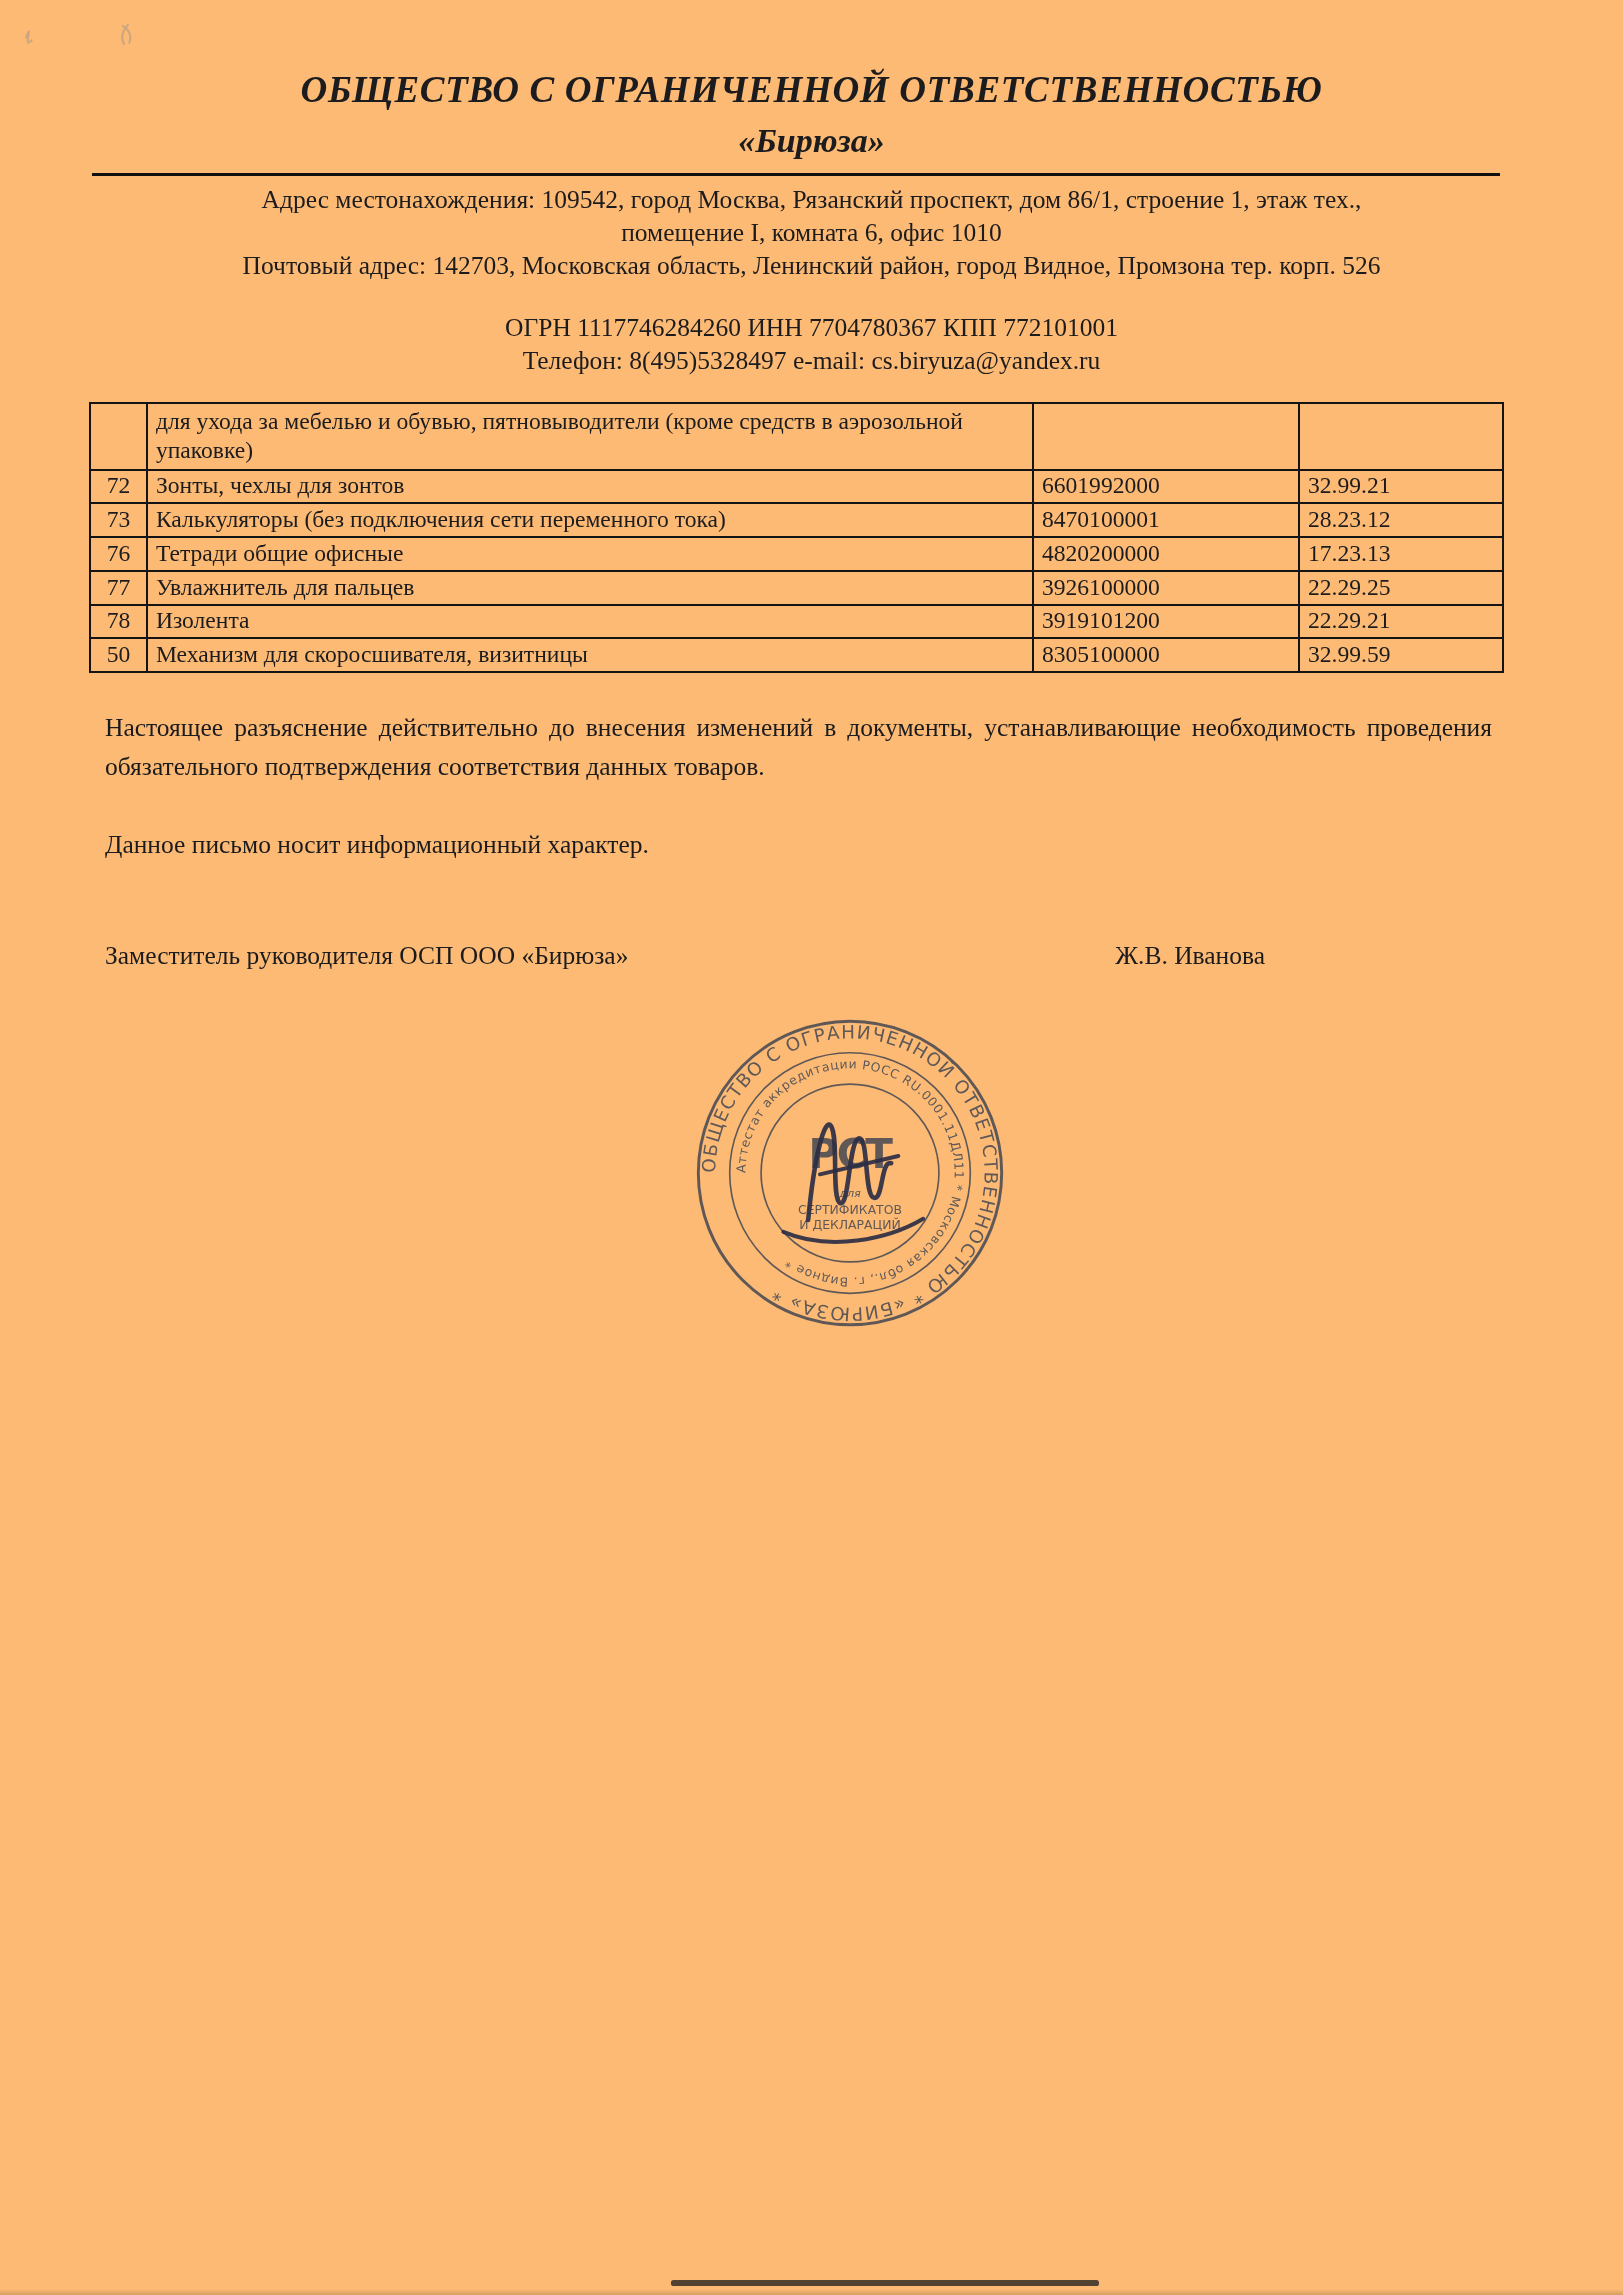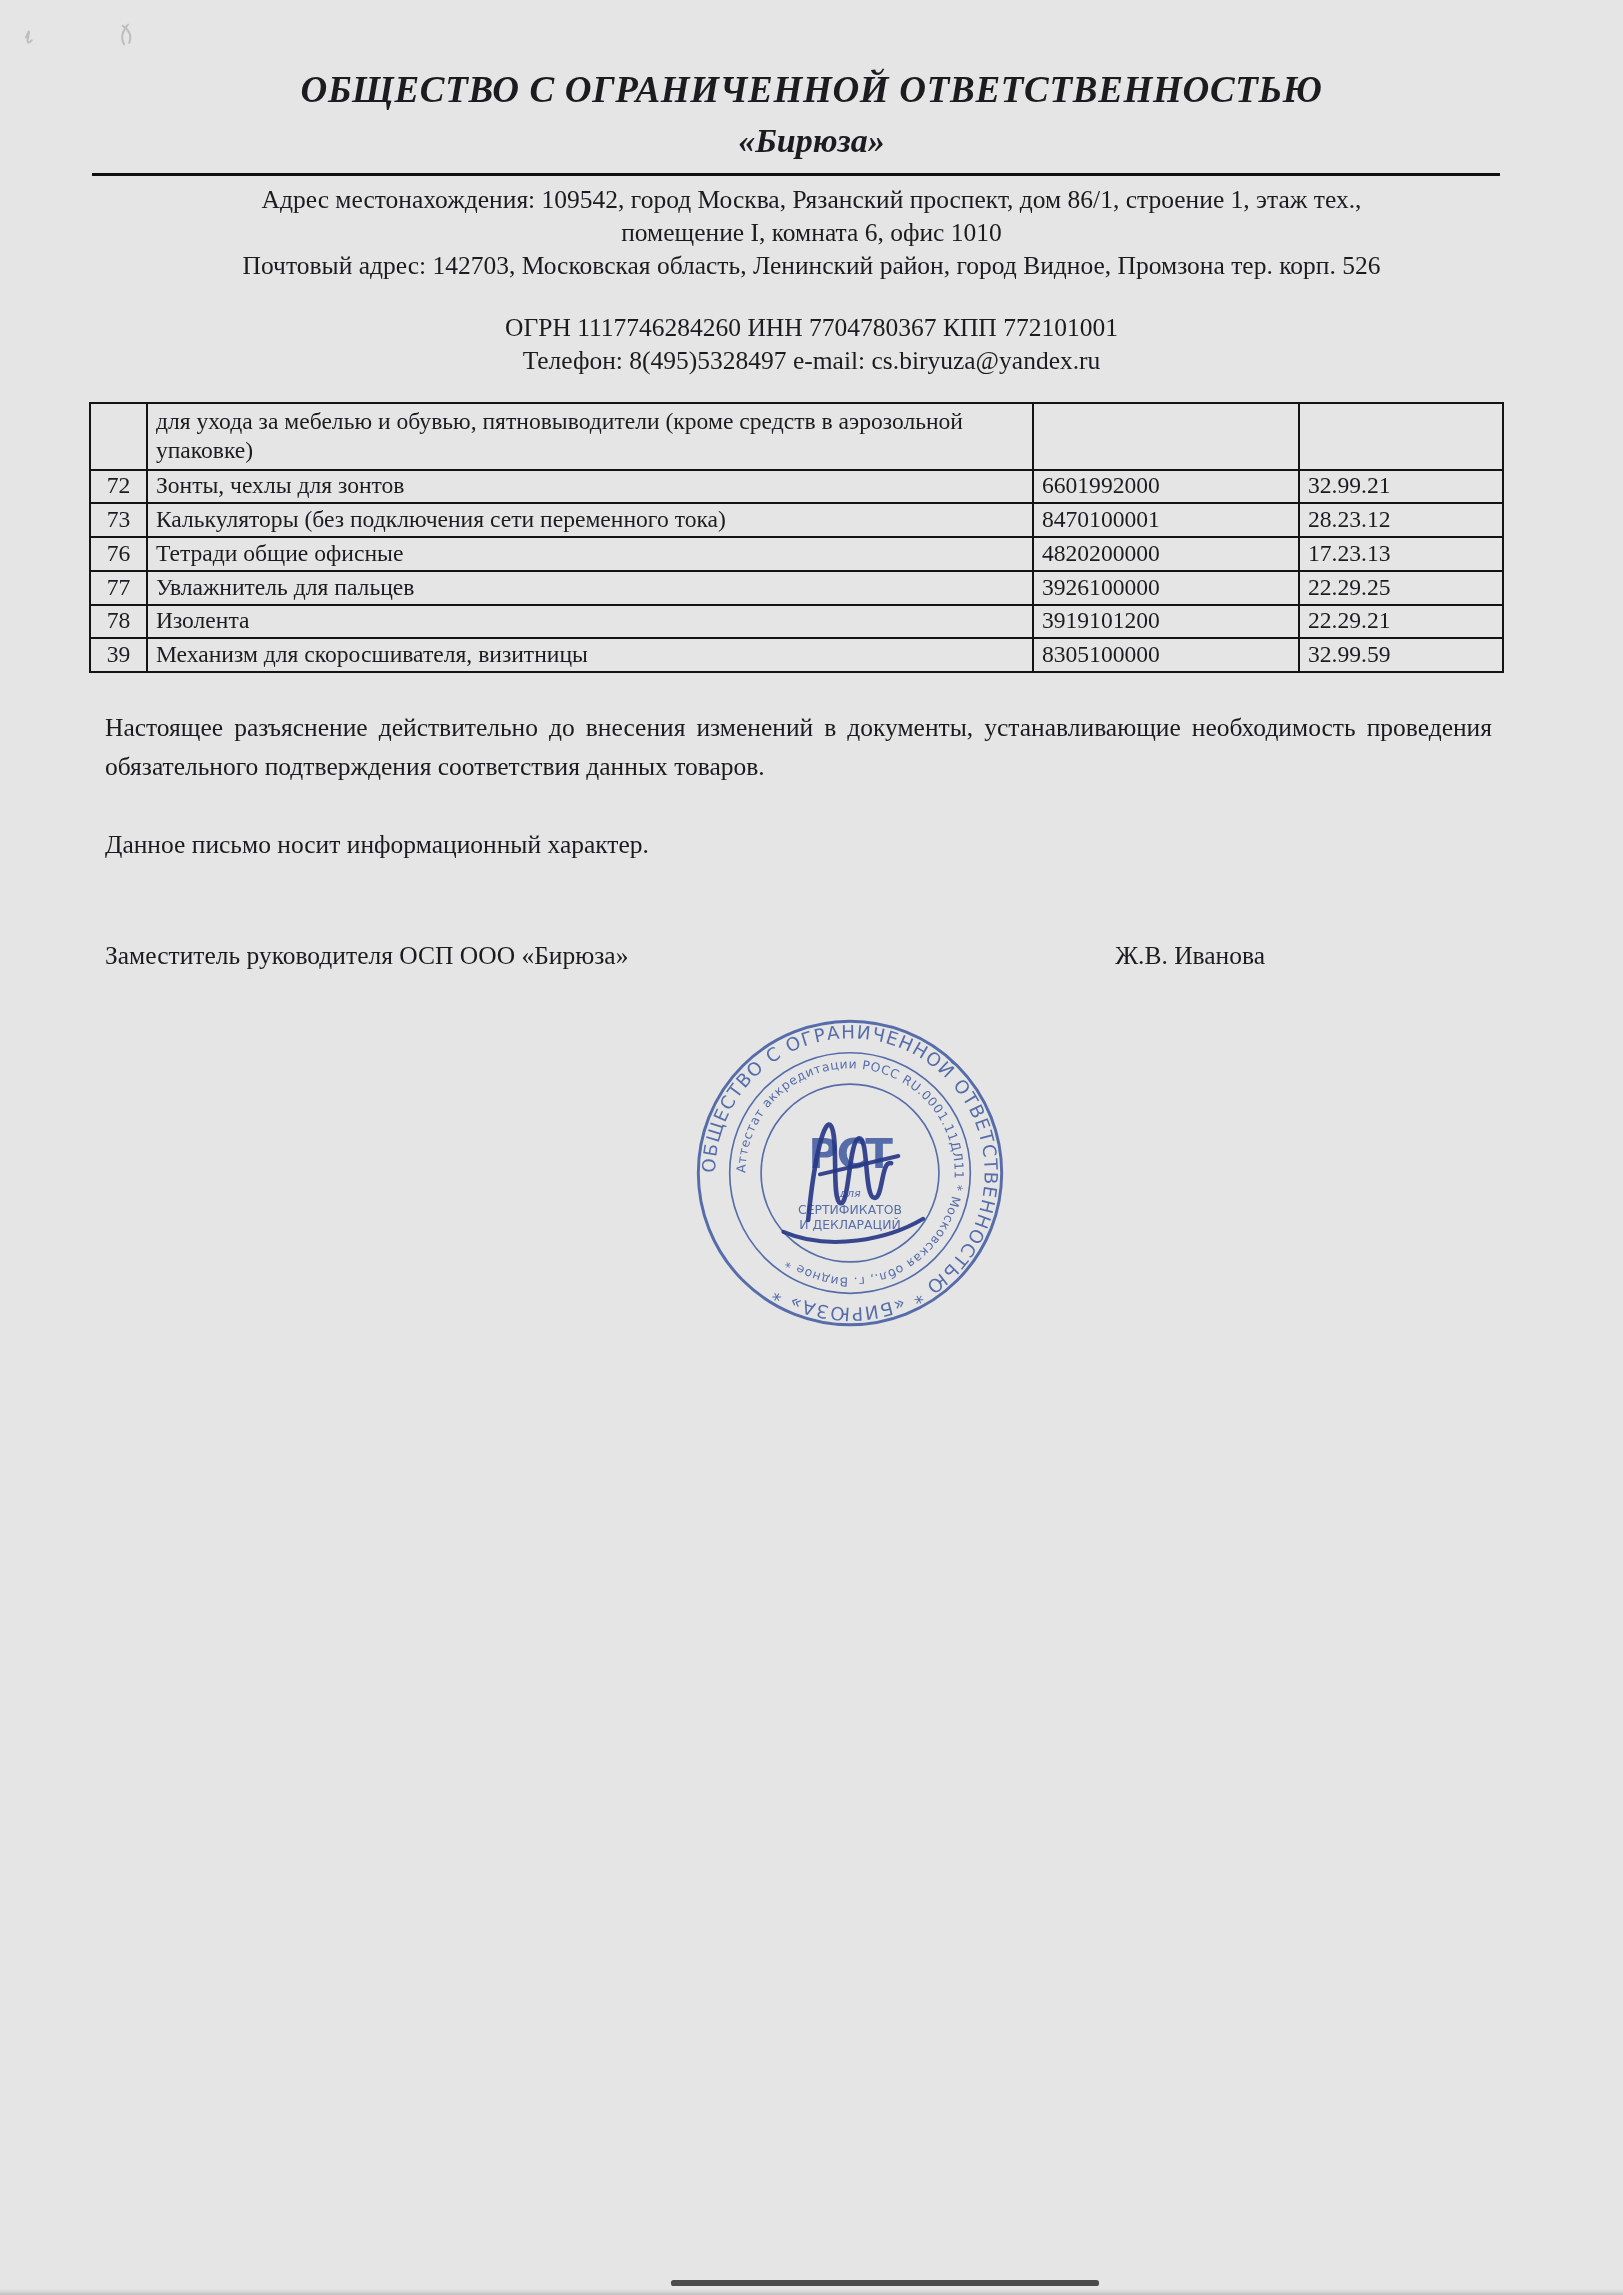--- a/index.html
+++ b/index.html
@@ -2,21 +2,21 @@
 <html style="font-size:10.5px"><head>
 <meta charset="utf-8">
 <style>
   * { margin:0; padding:0; box-sizing:border-box; }
   html, body { width:1623px; }
   body { background:#c9c9c5; font-family:"Liberation Serif", serif; }
 
   .page {
     position:relative;
     width:1623px; height:2295px;
-    background:#e5e5e5;
+    background:#fdba74;
     color:#1c1c1e;
     overflow:hidden;
   }
 
   
   .doc-header { padding-top:68px; text-align:center; }
   .title-main {
     font-size:37px; font-weight:bold; font-style:italic;
     letter-spacing:0.7px;
   }
@@ -147,21 +147,21 @@
         <td>3926100000</td>
         <td>22.29.25</td>
       </tr>
       <tr>
         <td class="c-num">78</td>
         <td>Изолента</td>
         <td>3919101200</td>
         <td>22.29.21</td>
       </tr>
       <tr>
-        <td class="c-num">39</td>
+        <td class="c-num">50</td>
         <td>Механизм для скоросшивателя, визитницы</td>
         <td>8305100000</td>
         <td>32.99.59</td>
       </tr>
     </tbody>
   </table>
 
   <section class="body-text">
     <p class="para-2">Настоящее разъяснение действительно до внесения изменений в документы, устанавливающие необходимость проведения обязательного подтверждения соответствия данных товаров.</p>
     <p class="para-3">Данное письмо носит информационный характер.</p>

